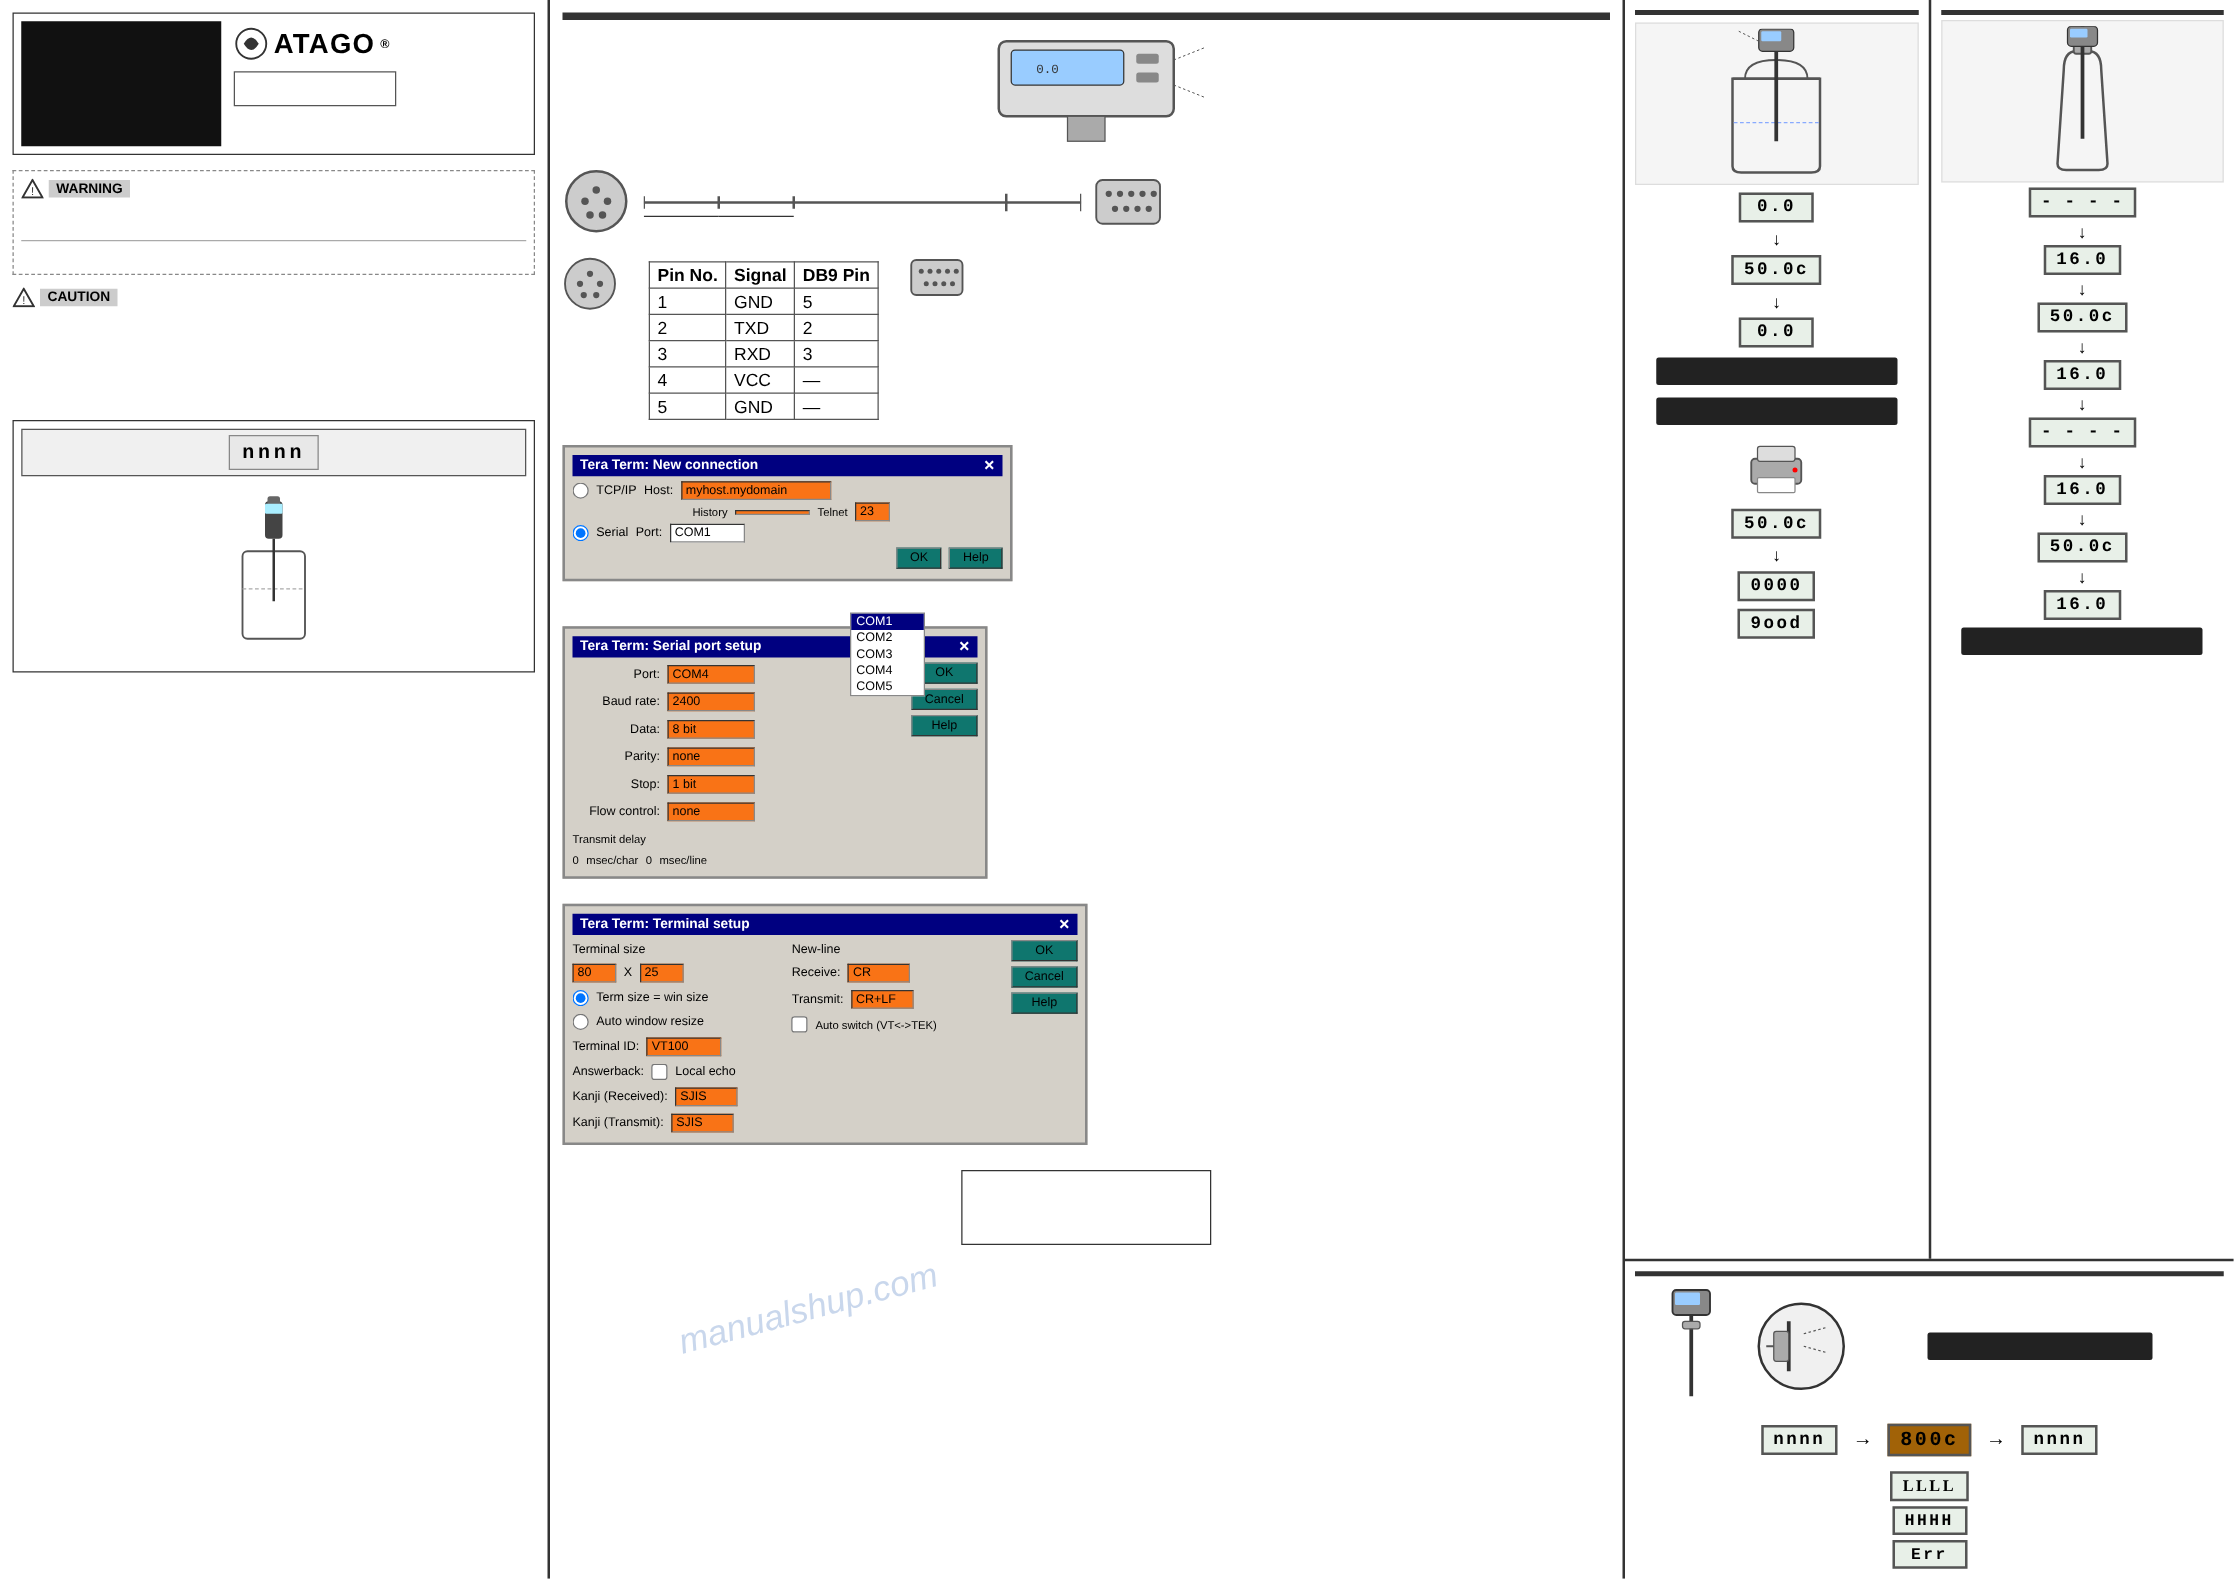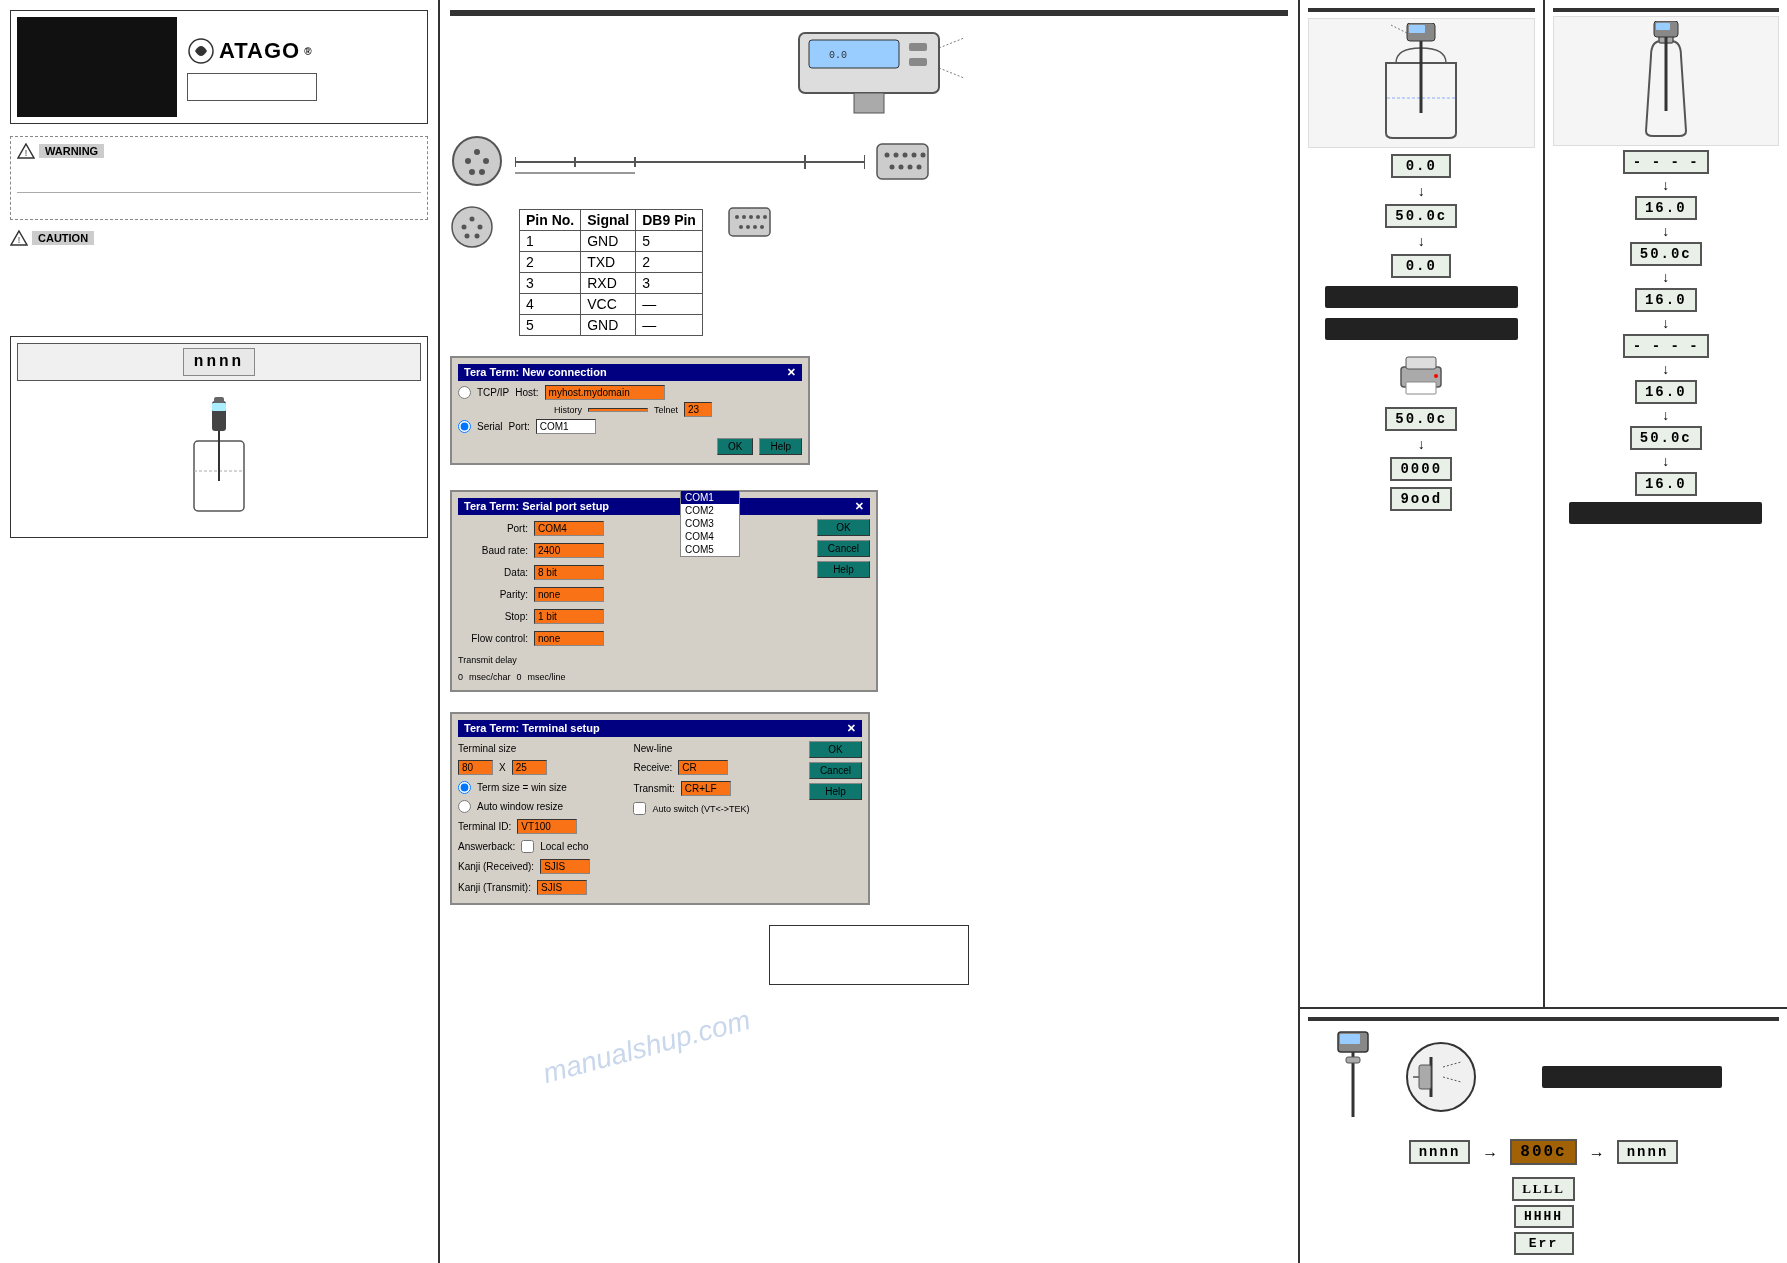--- a/index.html
+++ b/index.html
@@ -25,21 +25,21 @@
       min-width: 440px;
       border-right: 2px solid #333;
       padding: 10px;
       display: flex;
       flex-direction: column;
       gap: 8px;
     }
 
     .logo-section {
       display: flex;
-      align-items: center;
+      align-items: flex-start;
       gap: 10px;
       border: 1.5px solid #333;
       padding: 6px;
     }
 
     .black-box {
       width: 160px;
       height: 100px;
       background: #111;
       flex-shrink: 0;
@@ -588,21 +588,21 @@
           <div style="padding:1px 4px;">COM4</div>
           <div style="padding:1px 4px;">COM5</div>
         </div>
       </div>
       <div class="dialog-row" style="justify-content:flex-end;gap:6px;margin-top:4px;">
         <button class="dialog-btn">OK</button>
         <button class="dialog-btn">Help</button>
       </div>
     </div>
 
-    <div class="dialog-box" style="width:428px;margin-top:13px;">
+    <div class="dialog-box" style="width:340px;margin-top:24px;">
       <div class="dialog-title">
         <span>Tera Term: Serial port setup</span>
         <span>✕</span>
       </div>
       <div style="display:flex;gap:10px;">
         <div style="flex:1;display:flex;flex-direction:column;gap:3px;">
           <div class="dialog-row">
             <span class="dialog-label">Port:</span>
             <div class="dialog-input" style="width:70px;">COM4</div>
           </div>
@@ -642,21 +642,21 @@
           <button class="dialog-btn">Help</button>
         </div>
       </div>
     </div>
 
     <div class="dialog-box" style="width:420px;margin-top:8px;">
       <div class="dialog-title">
         <span>Tera Term: Terminal setup</span>
         <span>✕</span>
       </div>
-      <div style="display:flex;gap:20px;">
+      <div style="display:flex;gap:20px;justify-content:flex-end;">
         <div style="flex:1;display:flex;flex-direction:column;gap:2px;">
           <div class="dialog-row">
             <span class="dialog-label" style="width:auto;">Terminal size</span>
           </div>
           <div class="dialog-row">
             <div class="dialog-input" style="width:35px;">80</div>
             <span>X</span>
             <div class="dialog-input" style="width:35px;">25</div>
           </div>
           <div class="dialog-row">

